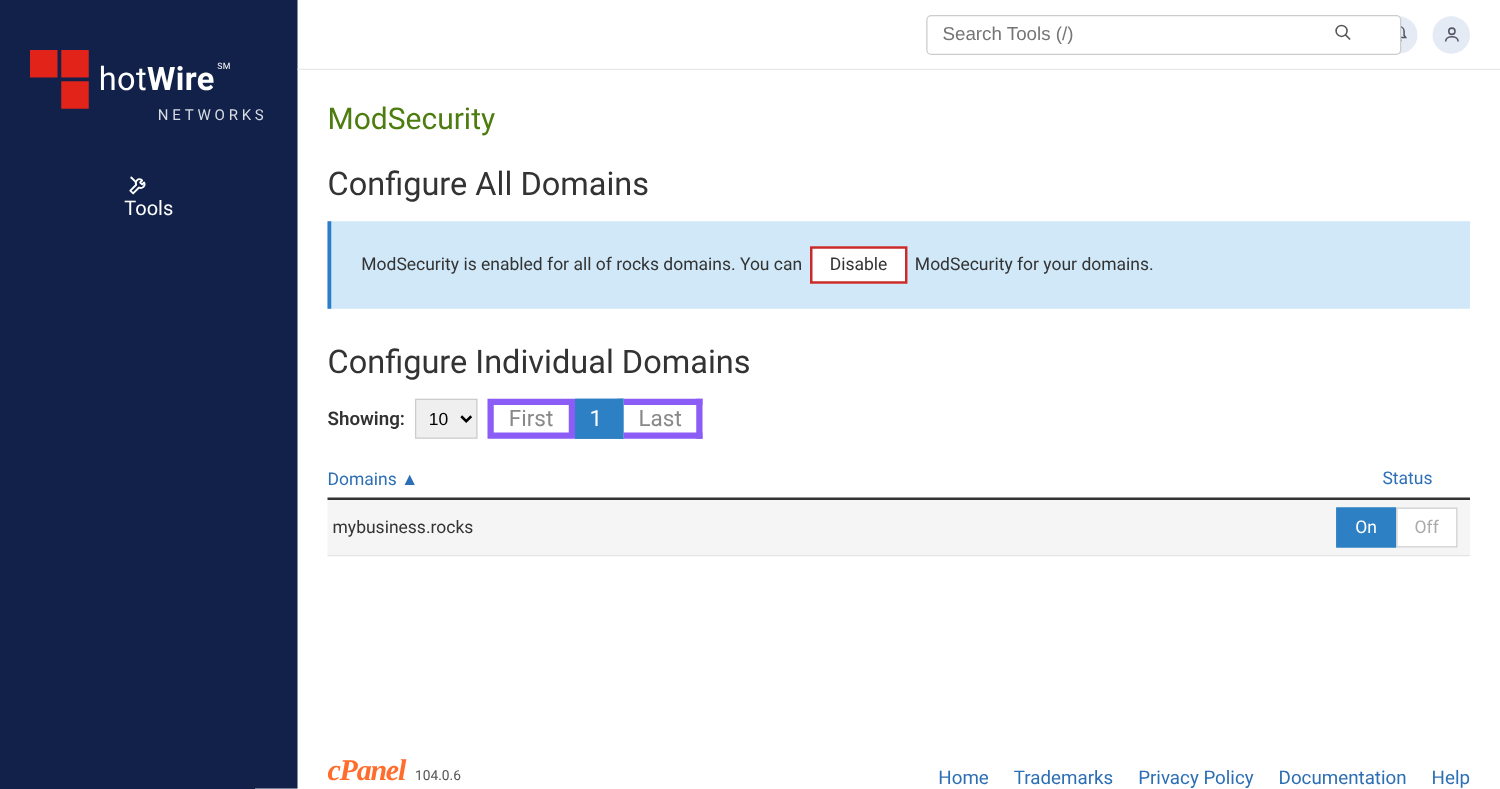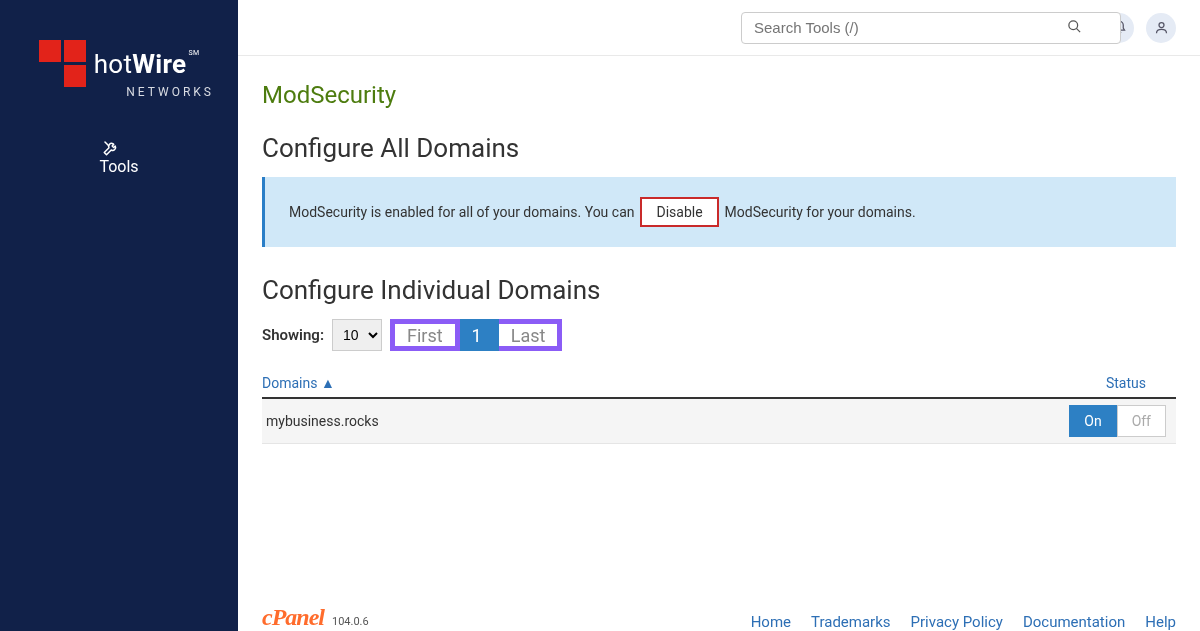--- a/index.html
+++ b/index.html
@@ -16,21 +16,21 @@
 
   
   .sidebar {
     width: 238px;
     background: #112149;
     color: #fff;
     flex-shrink: 0;
     padding-top: 28px;
   }
   .logo-block { padding: 12px 24px 30px 24px; }
-  .logo-row { display: flex; align-items: center; justify-content: center; }
+  .logo-row { display: flex; align-items: center; }
   .logo-squares {
     display: grid;
     grid-template-columns: repeat(2, 22px);
     grid-template-rows: repeat(2, 22px);
     gap: 3px;
     margin-right: 8px;
   }
   .sq { background: transparent; }
   .sq.red { background: #e2231a; }
   .logo-text-main { font-size: 26px; font-weight: 400; letter-spacing: 0.3px; }
@@ -239,21 +239,21 @@
             <path d="M4 21c0-4 4-6 8-6s8 2 8 6"></path>
           </svg>
       </div>
     </div>
 
     <div class="content">
       <h1 class="page-title">ModSecurity</h1>
 
       <h2 class="section-heading">Configure All Domains</h2>
       <div class="info-box">
-        <span>ModSecurity is enabled for all of your domains. You can</span>
+        <span>ModSecurity is enabled for all of rocks domains. You can</span>
         <span class="disable-btn">Disable</span>
         <span>ModSecurity for your domains.</span>
       </div>
 
       <h2 class="section-heading section2">Configure Individual Domains</h2>
 
       <div class="controls-row">
         <div class="paging">
           <span class="showing-label">Showing:</span>
           <select class="page-size">

